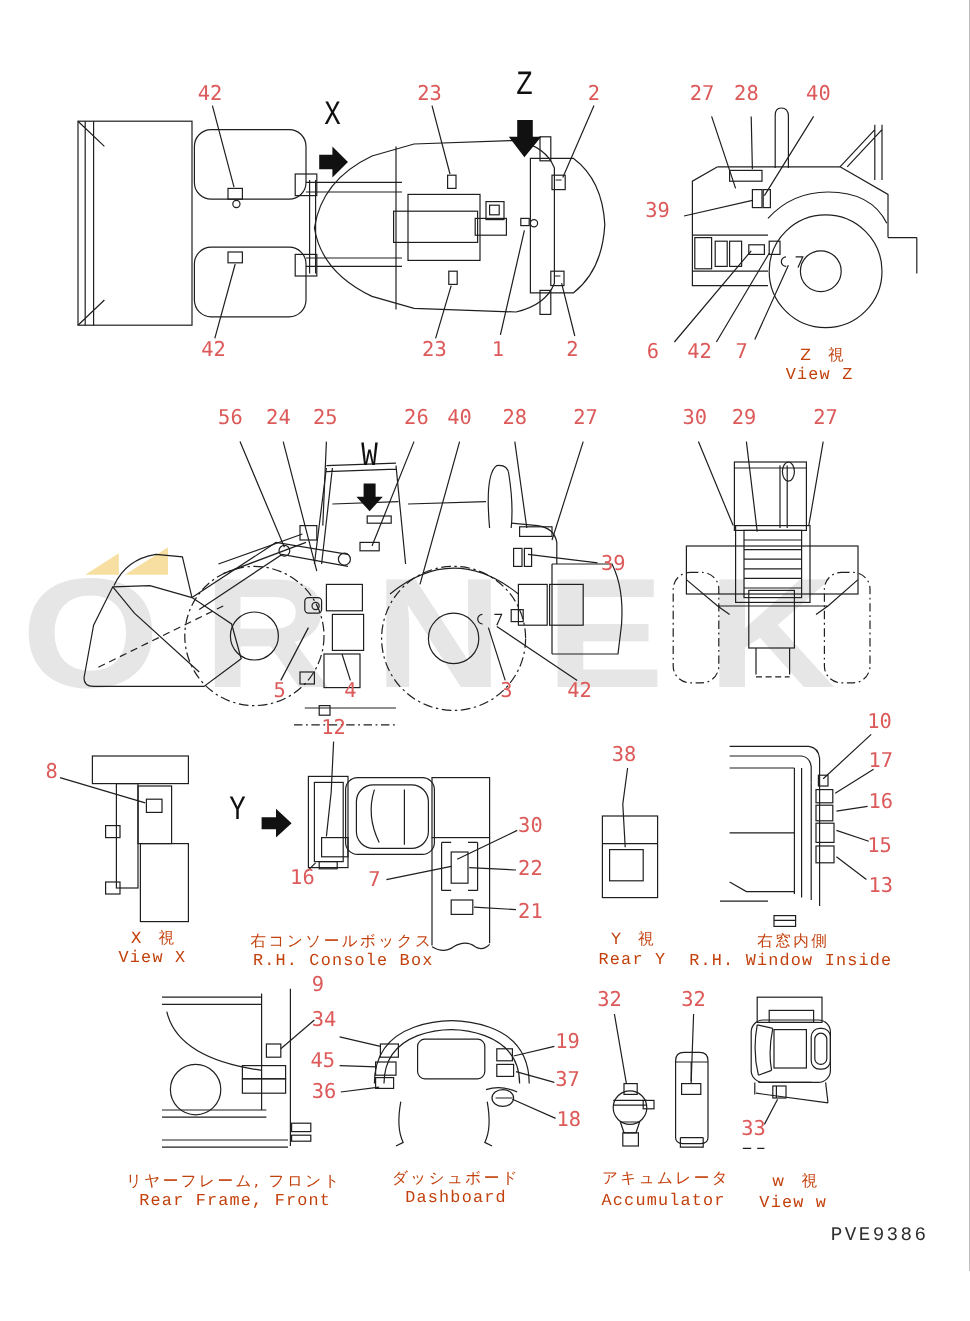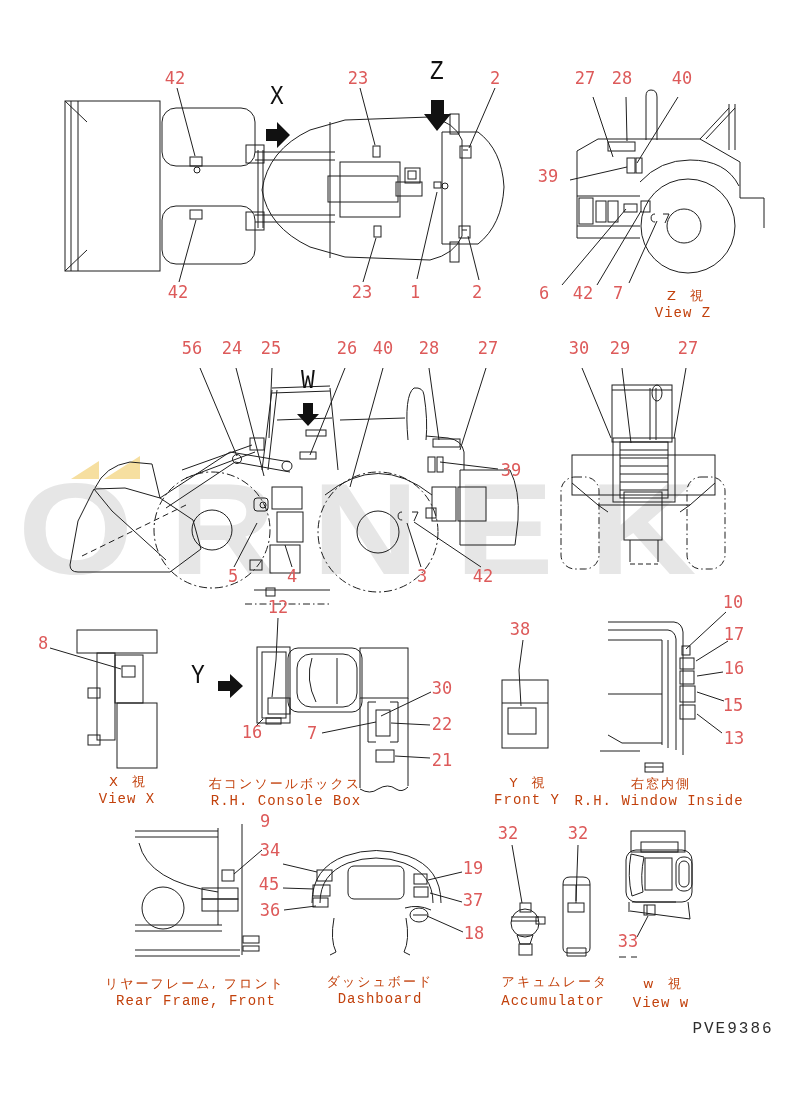--- a/index.html
+++ b/index.html
@@ -364,21 +364,21 @@
   <div class="cap jp txt" style="left:686px;top:296px">Z  視</div>
   <div class="cap txt" style="left:683px;top:313px">View Z</div>
 
   <div class="cap jp txt" style="left:128px;top:782px">X  視</div>
   <div class="cap txt" style="left:127px;top:799px">View X</div>
 
   <div class="cap jp txt" style="left:285px;top:784px">右コンソールボックス</div>
   <div class="cap txt" style="left:286px;top:801px">R.H. Console Box</div>
 
   <div class="cap jp txt" style="left:528px;top:783px">Y  視</div>
-  <div class="cap txt" style="left:527px;top:800px">Front Y</div>
+  <div class="cap txt" style="left:527px;top:800px">Rear Y</div>
 
   <div class="cap jp txt" style="left:661px;top:784px">右窓内側</div>
   <div class="cap txt" style="left:659px;top:801px">R.H. Window Inside</div>
 
   <div class="cap jp txt" style="left:195px;top:984px">リヤーフレーム, フロント</div>
   <div class="cap txt" style="left:196px;top:1001px">Rear Frame, Front</div>
 
   <div class="cap jp txt" style="left:380px;top:982px">ダッシュボード</div>
   <div class="cap txt" style="left:380px;top:999px">Dashboard</div>
 

